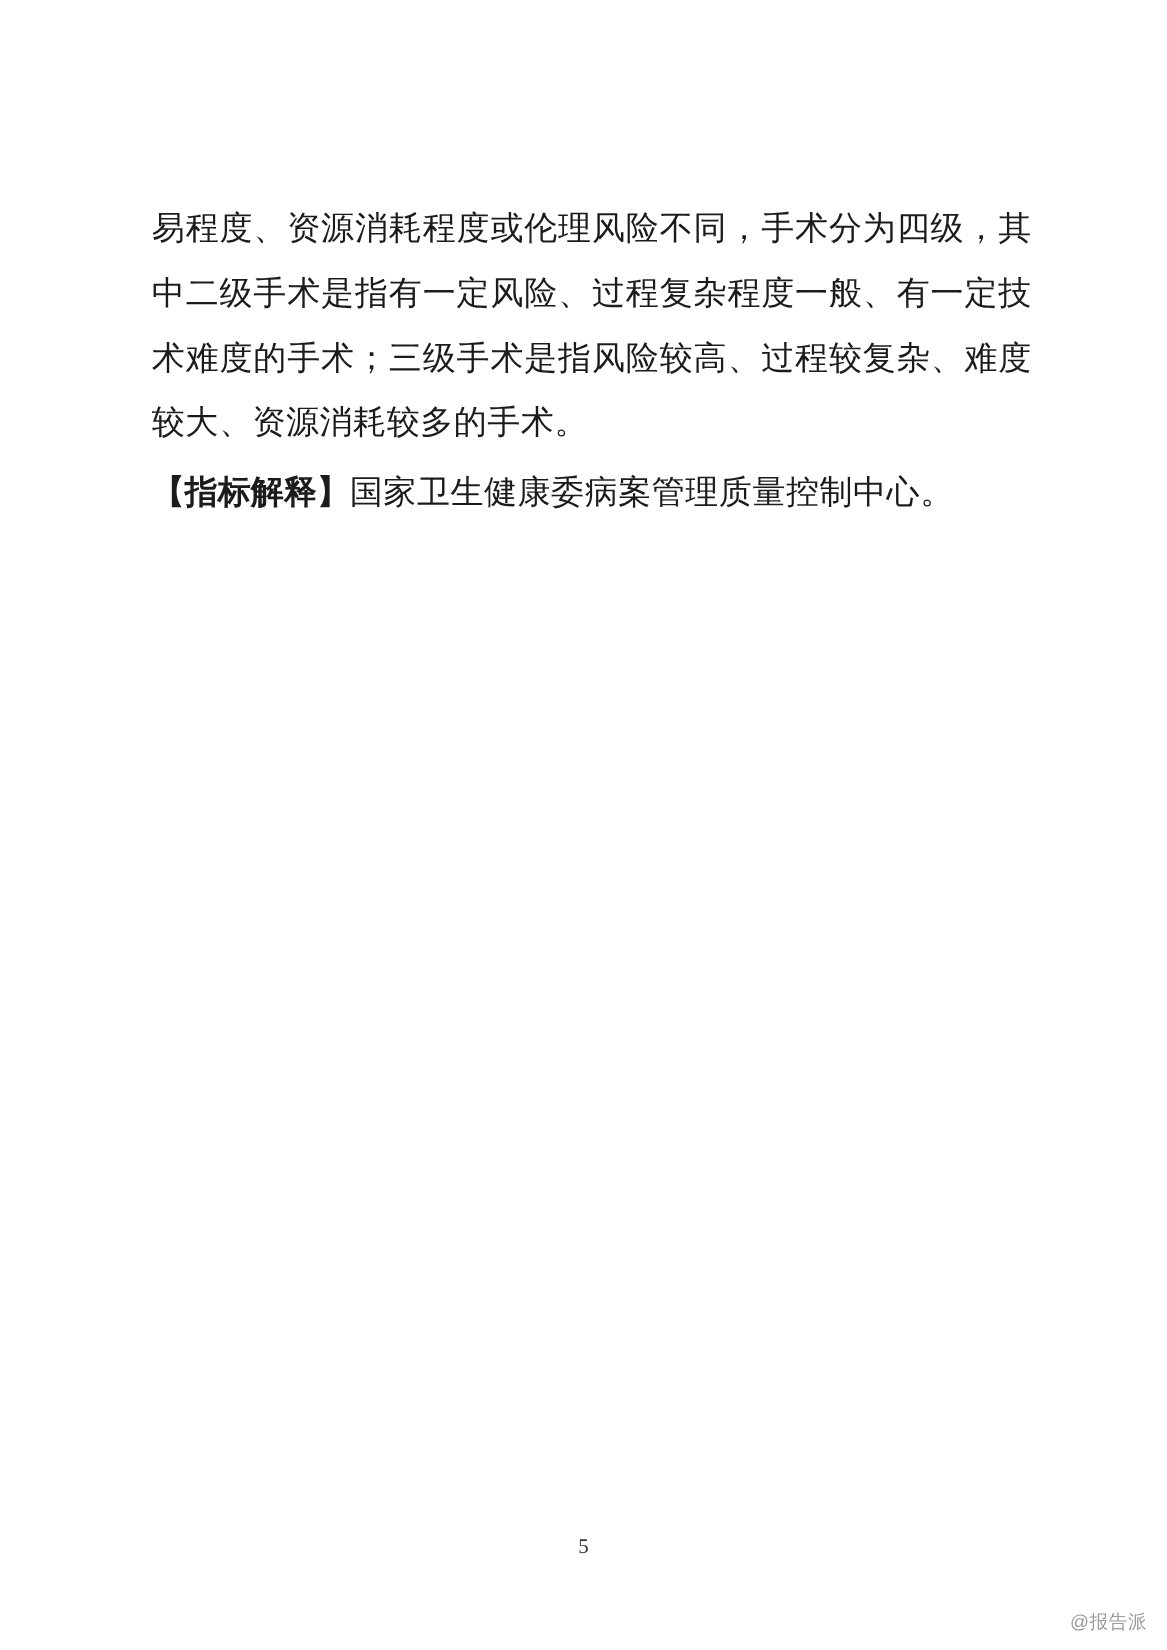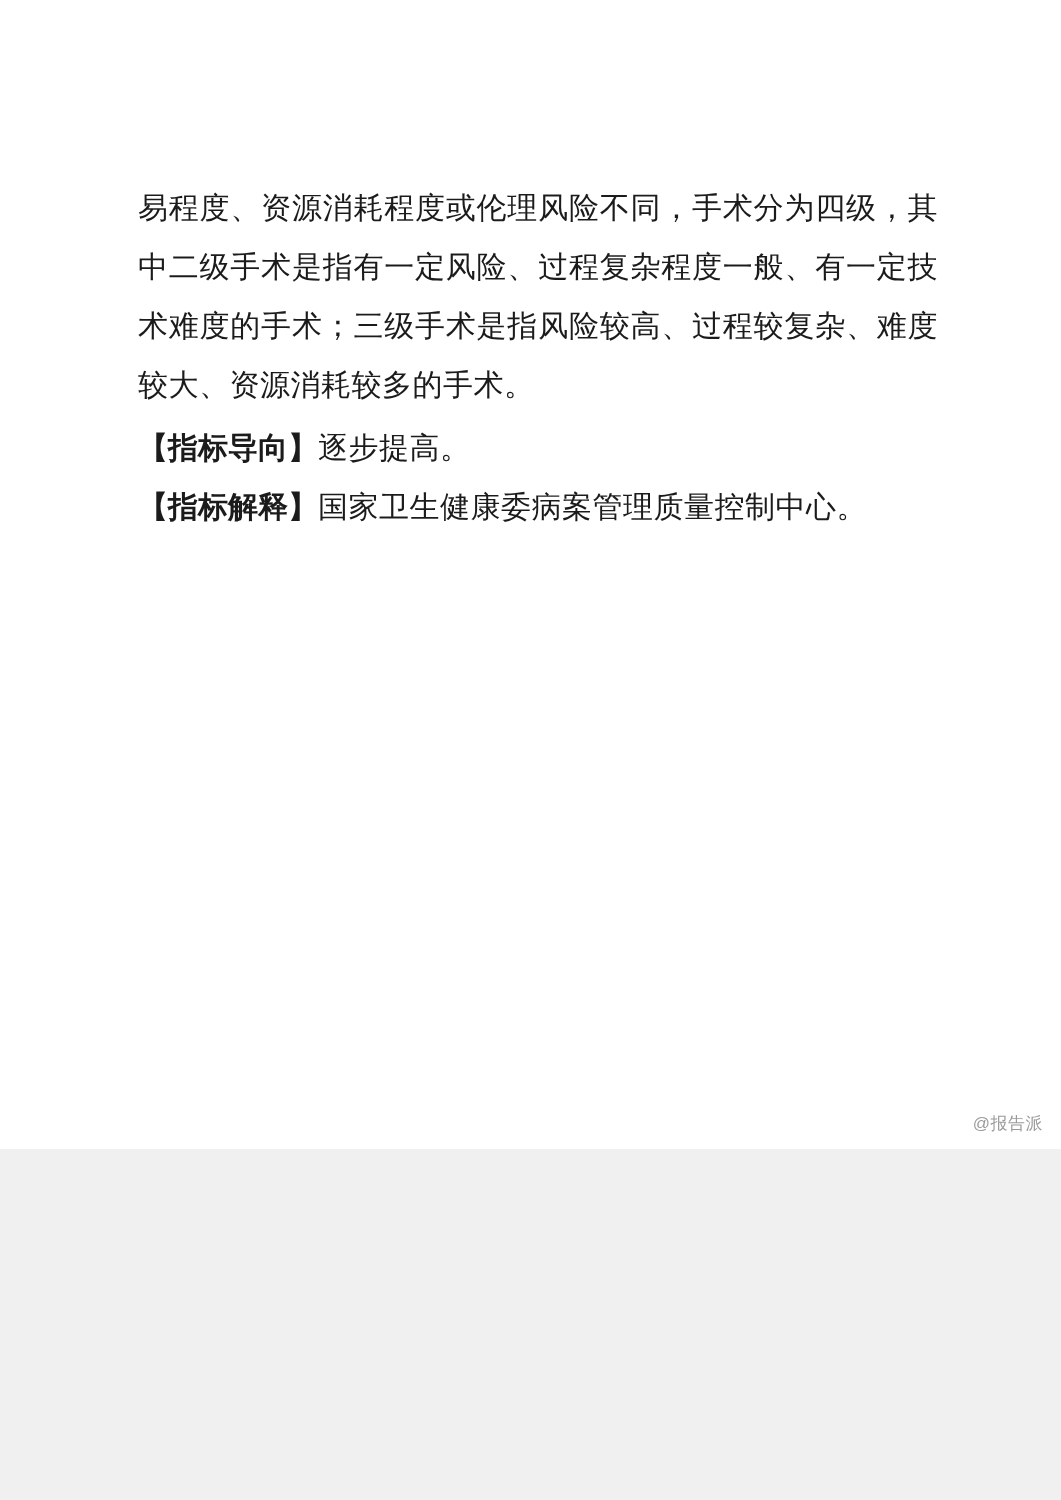--- a/index.html
+++ b/index.html
@@ -6,21 +6,21 @@
     margin: 0;
     padding: 0;
     background: #f0f0f0;
   }
   body {
     font-family: "Liberation Serif", "DejaVu Serif", serif;
   }
   .page {
     position: relative;
     width: 1061px;
-    height: 1149px;
+    height: 1500px;
     background: #ffffff;
     margin: 0 auto;
     overflow: hidden;
     box-sizing: border-box;
   }
   .content {
     position: absolute;
     left: 138px;
     top: 178px;
     width: 800px;
@@ -75,23 +75,20 @@
 </style>
 </head>
 <body>
 
 <div class="page">
 
   <div class="content">
 
     <p class="para body-block">易程度、资源消耗程度或伦理风险不同，手术分为四级，其中二级手术是指有一定风险、过程复杂程度一般、有一定技术难度的手术；三级手术是指风险较高、过程较复杂、难度较大、资源消耗较多的手术。</p>
 
-    <p class="label-line">
-      <span class="label-strong">【指标导向】</span><span class="label-rest">逐步提高。</span>
-    </p>
 
 
     <p class="label-line">
       <span class="label-strong">【指标解释】</span><span class="label-rest">国家卫生健康委病案管理质量控制中心。</span>
     </p>
 
   </div>
 
   <div class="page-number">5</div>
 

